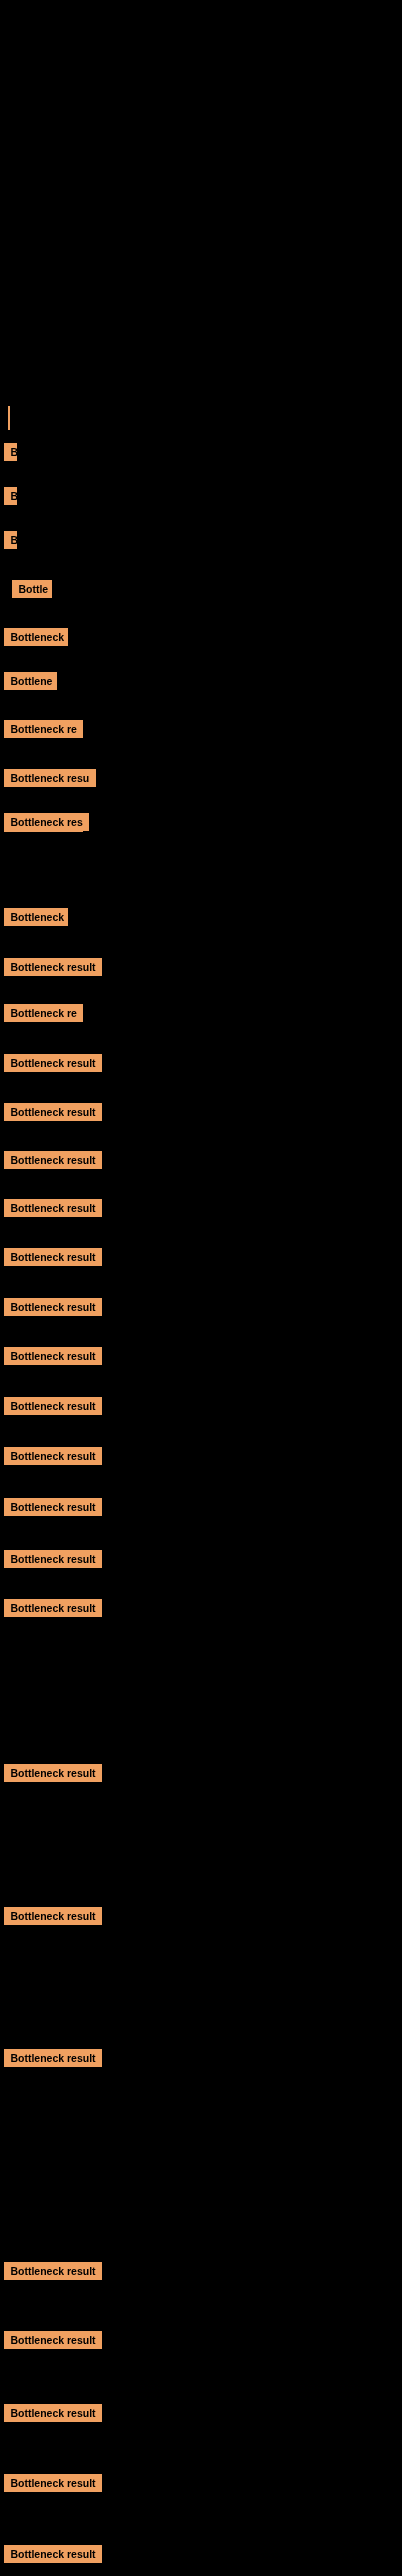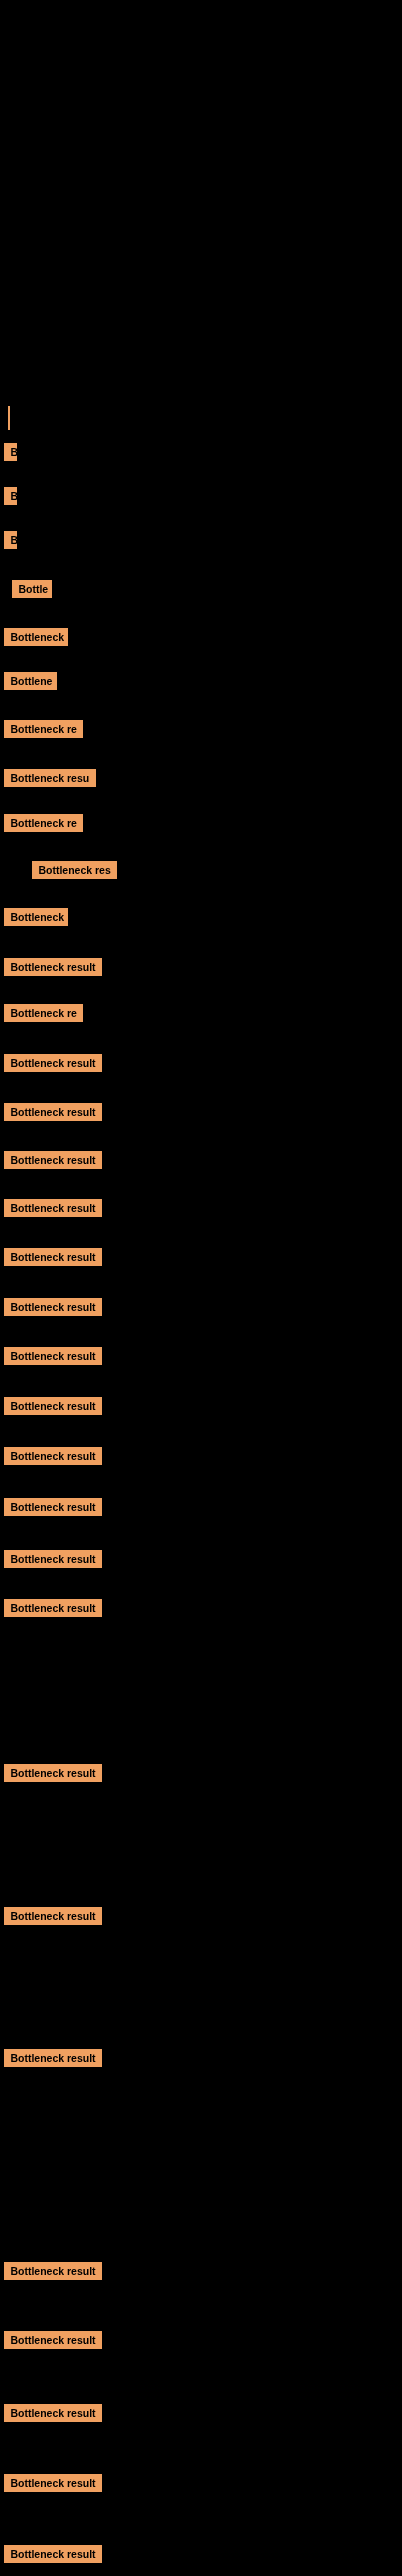--- a/index.html
+++ b/index.html
@@ -53,21 +53,21 @@
   <div class="vertical-bar" style="position:absolute; top:394px; left:4px;"></div>
 <div style="position: absolute; top: 431px; left: 0px;"><span class="bottleneck-label" style="max-width: 11.3px;">B</span></div>
     <div style="position: absolute; top: 475px; left: 0px;"><span class="bottleneck-label" style="max-width: 11.3px;">B</span></div>
     <div style="position: absolute; top: 519px; left: 0px;"><span class="bottleneck-label" style="max-width: 11.3px;">B</span></div>
     <div style="position: absolute; top: 568px; left: 8px;"><span class="bottleneck-label" style="max-width: 40px;">Bottle</span></div>
     <div style="position: absolute; top: 616px; left: 0px;"><span class="bottleneck-label" style="max-width: 64px;">Bottleneck</span></div>
     <div style="position: absolute; top: 660px; left: 0px;"><span class="bottleneck-label" style="max-width: 53px;">Bottlene</span></div>
     <div style="position: absolute; top: 708px; left: 0px;"><span class="bottleneck-label" style="max-width: 84px;">Bottleneck re</span></div>
     <div style="position: absolute; top: 757px; left: 0px; text-align: right;"><span class="bottleneck-label" style="max-width: 95px;">Bottleneck resu</span></div>
     <div style="position: absolute; top: 802px; left: 0px;"><span class="bottleneck-label" style="max-width: 84px;">Bottleneck re</span></div>
-    <div style="position: absolute; top: 849px; left: 0px; padding-left: 28px;"><span class="bottleneck-label" style="max-width: 89px;">Bottleneck res</span></div>
+    <div style="position: absolute; top: 801px; left: 0px;"><span class="bottleneck-label" style="max-width: 89px;">Bottleneck res</span></div>
     <div style="position: absolute; top: 896px; left: 0px;"><span class="bottleneck-label" style="max-width: 64px;">Bottleneck</span></div>
     <div style="position: absolute; top: 946px; left: 0px;"><span class="bottleneck-label" style="max-width: 109px;">Bottleneck result</span></div>
     <div style="position: absolute; top: 992px; left: 0px;"><span class="bottleneck-label" style="max-width: 84px;">Bottleneck re</span></div>
     <div style="position: absolute; top: 1042px; left: 0px;"><span class="bottleneck-label" style="max-width: 109px;">Bottleneck result</span></div>
     <div style="position: absolute; top: 1091px; left: 0px;"><span class="bottleneck-label" style="max-width: 109px;">Bottleneck result</span></div>
     <div style="position: absolute; top: 1139px; left: 0px;"><span class="bottleneck-label" style="max-width: 109px;">Bottleneck result</span></div>
     <div style="position: absolute; top: 1187px; left: 0px;"><span class="bottleneck-label" style="max-width: 109px;">Bottleneck result</span></div>
     <div style="position: absolute; top: 1236px; left: 0px;"><span class="bottleneck-label" style="max-width: 109px;">Bottleneck result</span></div>
     <div style="position: absolute; top: 1286px; left: 0px;"><span class="bottleneck-label" style="max-width: 109px;">Bottleneck result</span></div>
     <div style="position: absolute; top: 1335px; left: 0px;"><span class="bottleneck-label" style="max-width: 109px;">Bottleneck result</span></div>

